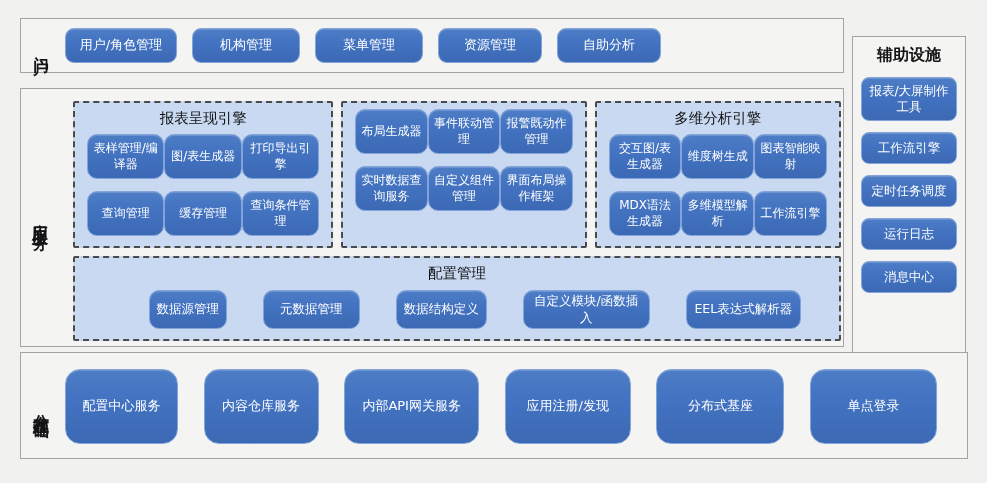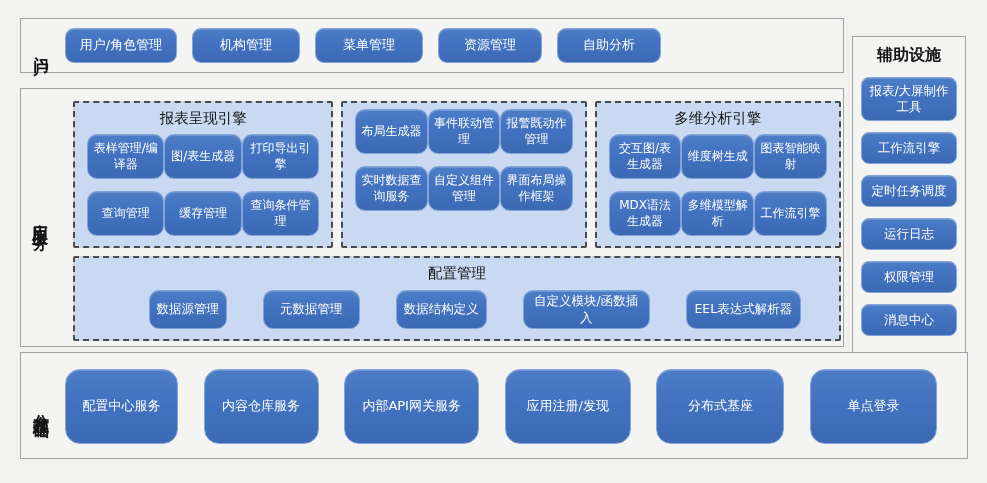--- a/index.html
+++ b/index.html
@@ -157,21 +157,20 @@
     </div>
   </div>
 
   <div class="section aux">
     <div class="aux-title">辅助设施</div>
     <div class="aux-col">
       <div class="btn tall">报表/大屏制作工具</div>
       <div class="btn">工作流引擎</div>
       <div class="btn">定时任务调度</div>
       <div class="btn">运行日志</div>
-      <div class="btn">权限管理</div>
       <div class="btn">消息中心</div>
     </div>
   </div>
 
   <div class="section dist">
     <div class="vlabel">分布式基础</div>
     <div class="dist-row">
       <div class="btn" style="width:113px">配置中心服务</div>
       <div class="btn" style="width:115px">内容仓库服务</div>
       <div class="btn" style="width:135px">内部API网关服务</div>

